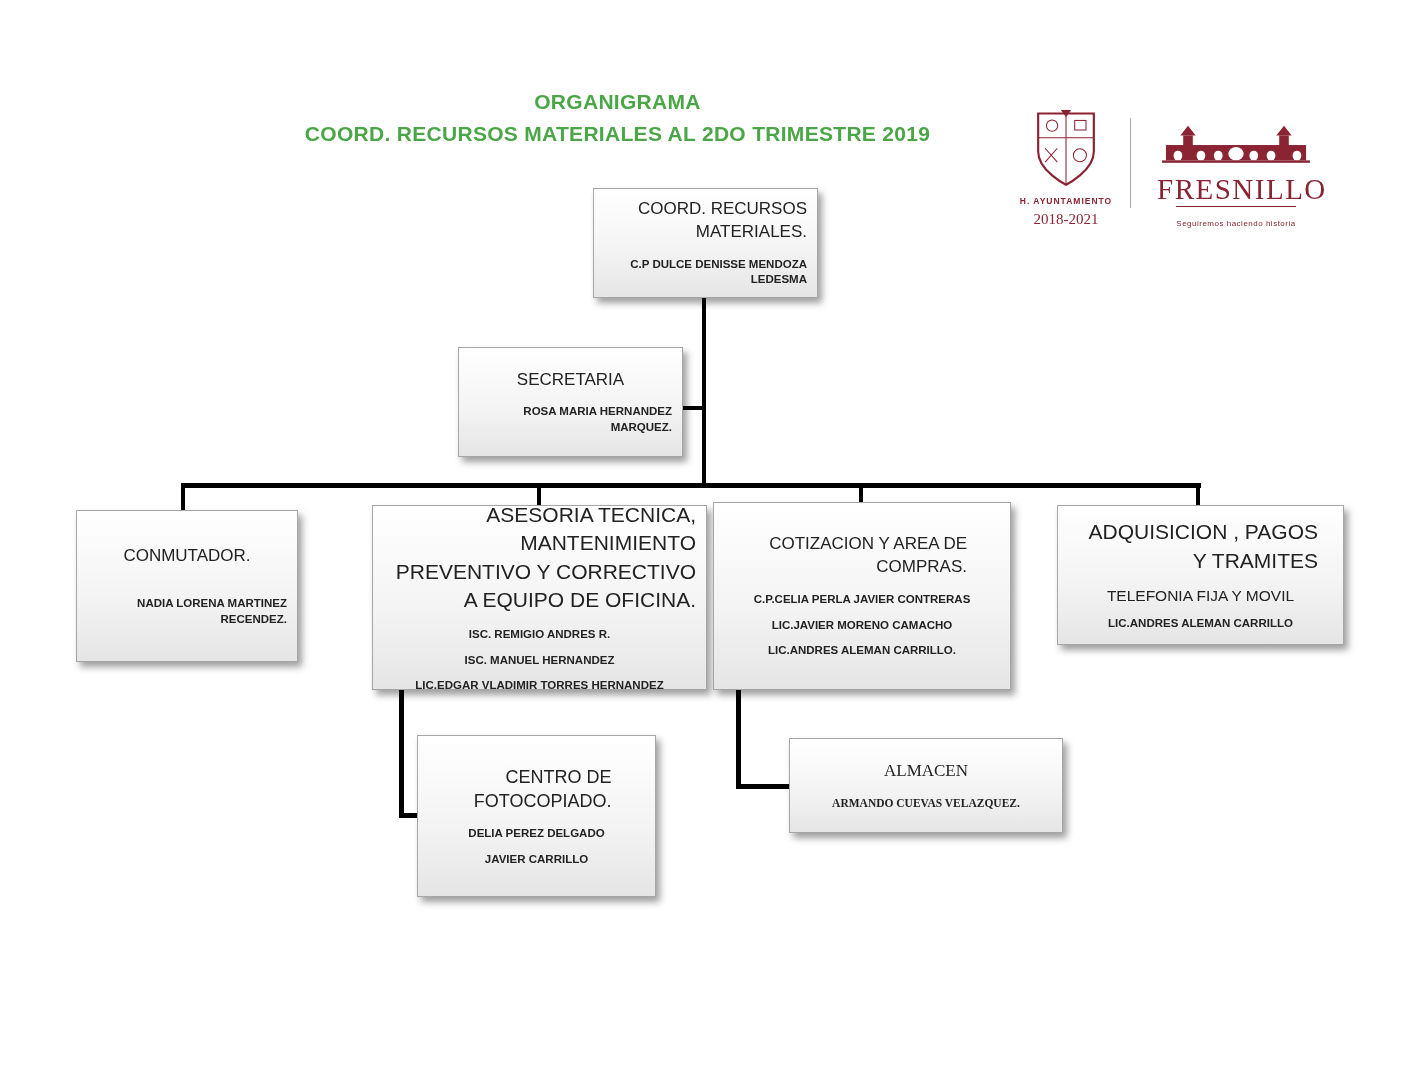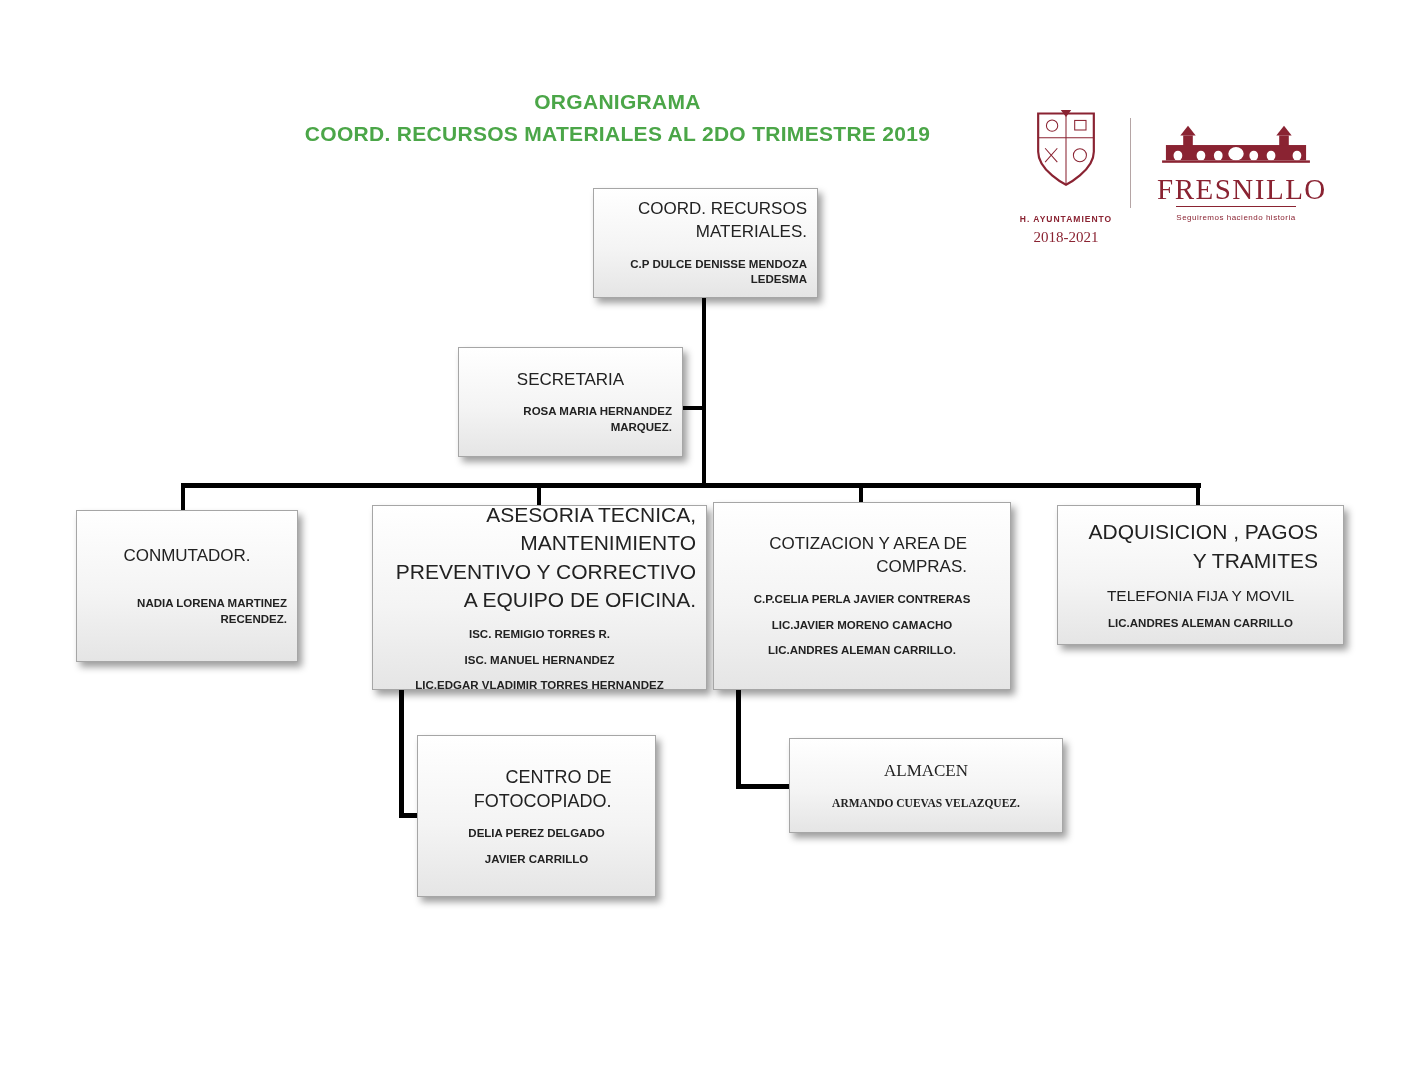--- a/index.html
+++ b/index.html
@@ -4,28 +4,28 @@
 <style>
   * { margin:0; padding:0; box-sizing:border-box; }
   html,body { background:#ffffff; font-family:"Liberation Sans", sans-serif; }
   .canvas { position:relative; width:1408px; height:1088px; background:#ffffff; overflow:hidden; }
 
   
   .page-title { position:absolute; left:260px; top:86px; width:715px; text-align:center;
                 color:#4ba648; font-weight:bold; font-size:21px; line-height:32px; letter-spacing:0.3px; }
 
   .crest { position:absolute; left:1018px; top:110px; width:96px; text-align:center; color:#8a2332; }
-  .crest-caption1 { font-size:8.5px; letter-spacing:1px; margin-top:20px; font-weight:bold; }
+  .crest-caption1 { font-size:8.5px; letter-spacing:1px; margin-top:2px; font-weight:bold; }
   .crest-caption2 { font-family:"Liberation Serif", serif; font-size:15px; margin-top:5px; }
 
   .logo-divider { position:absolute; left:1130px; top:118px; width:1px; height:90px; background:#b5a5a5; }
 
   .fresnillo { position:absolute; left:1146px; top:122px; width:180px; text-align:center; color:#8a2332; }
   .fresnillo-name { font-family:"Liberation Serif", serif; font-size:29px; letter-spacing:1.5px; line-height:30px;margin-left:11px; }
-  .fresnillo-tagline { font-size:8px; letter-spacing:0.5px; border-top:1px solid #8a2332; display:inline-block; padding-top:6px; margin-top:2px; }
+  .fresnillo-tagline { font-size:8px; letter-spacing:0.5px; border-top:1px solid #8a2332; display:inline-block; padding-top:12px; margin-top:2px; }
 
   
   .conn { position:absolute; background:#000; }
 
   
   .box { position:absolute; background:linear-gradient(180deg,#ffffff 0%,#f4f4f4 55%,#e5e5e5 100%);
          border:1px solid #a6a6a6; box-shadow:4px 5px 7px rgba(0,0,0,0.38);
          display:flex; flex-direction:column; align-items:center; justify-content:center;
          padding:8px 10px; text-align:right; color:#222222; }
   .box-title { font-size:17px; line-height:1.35; margin-bottom:3px; }
@@ -110,21 +110,21 @@
     <div class="person">ROSA MARIA HERNANDEZ MARQUEZ.</div>
   </div>
 
   <div class="box" style="left:76px;top:510px;width:222px;height:152px;gap:16px;">
     <div class="box-title">CONMUTADOR.</div>
     <div class="person">NADIA LORENA MARTINEZ RECENDEZ.</div>
   </div>
 
   <div class="box" style="left:372px;top:505px;width:335px;height:185px;">
     <div class="box-title t15">ASESORIA TECNICA,  MANTENIMIENTO PREVENTIVO Y CORRECTIVO A EQUIPO DE OFICINA.</div>
-    <div class="person">ISC. REMIGIO TORRES R.</div>
+    <div class="person">ISC. REMIGIO ANDRES R.</div>
     <div class="person">ISC. MANUEL HERNANDEZ</div>
     <div class="person">LIC.EDGAR VLADIMIR TORRES HERNANDEZ</div>
   </div>
 
   <div class="box" style="left:713px;top:502px;width:298px;height:188px;">
     <div class="box-title narrow-title">COTIZACION Y AREA DE COMPRAS.</div>
     <div class="person">C.P.CELIA PERLA JAVIER CONTRERAS</div>
     <div class="person">LIC.JAVIER MORENO CAMACHO</div>
     <div class="person">LIC.ANDRES ALEMAN CARRILLO.</div>
   </div>

